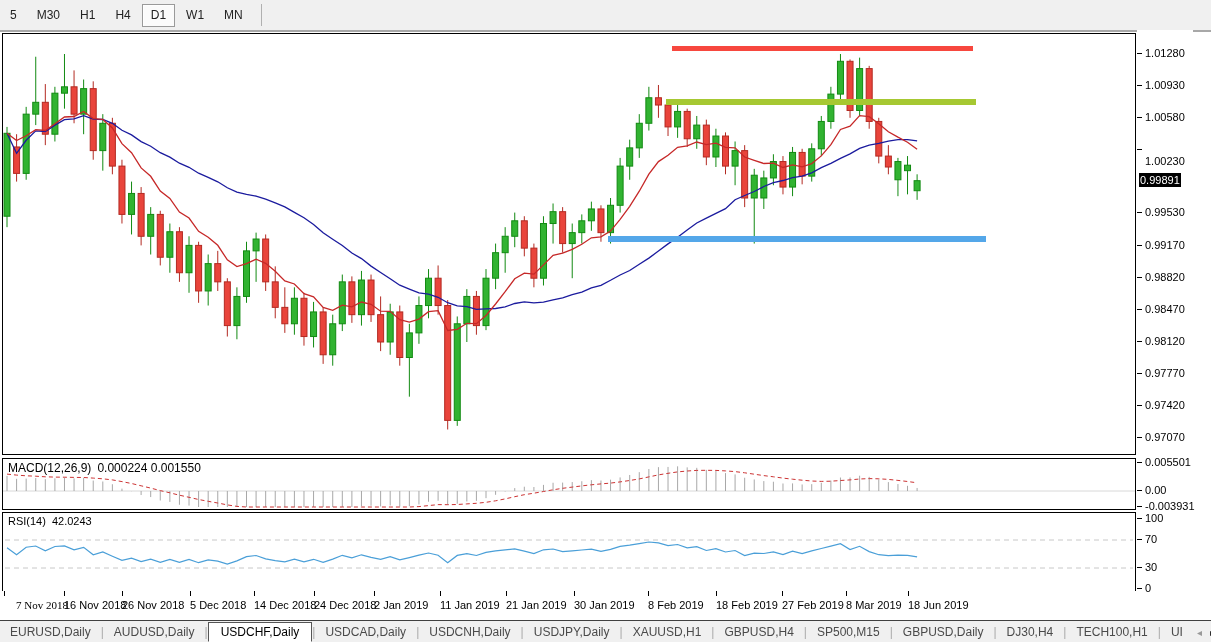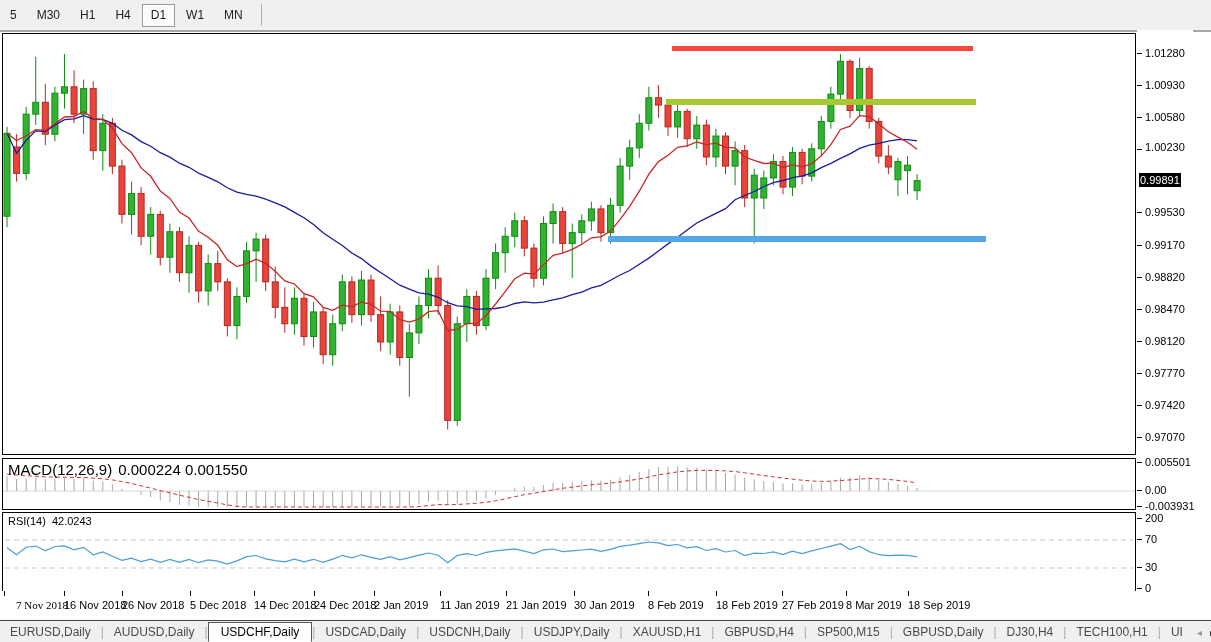--- a/index.html
+++ b/index.html
@@ -349,21 +349,21 @@
         <line x1="847.04" y1="32" x2="847.04" y2="18.464390113017416" stroke="#a8a8a8" stroke-width="1"></line>
         <line x1="856.62" y1="32" x2="856.62" y2="16.70517474456006" stroke="#a8a8a8" stroke-width="1"></line>
         <line x1="866.2" y1="32" x2="866.2" y2="17.85620344739737" stroke="#a8a8a8" stroke-width="1"></line>
         <line x1="875.78" y1="32" x2="875.78" y2="20.462140995803008" stroke="#a8a8a8" stroke-width="1"></line>
         <line x1="885.36" y1="32" x2="885.36" y2="23.122563394174854" stroke="#a8a8a8" stroke-width="1"></line>
         <line x1="894.94" y1="32" x2="894.94" y2="25.064483354219504" stroke="#a8a8a8" stroke-width="1"></line>
         <line x1="904.52" y1="32" x2="904.52" y2="26.82738379751099" stroke="#a8a8a8" stroke-width="1"></line>
         <line x1="914.1" y1="32" x2="914.1" y2="28.95778860296716" stroke="#a8a8a8" stroke-width="1"></line>
         <polyline points="4,15.1 13.58,16.1 23.16,16.8 32.74,17.2 42.32,17.8 51.9,18.1 61.480000000000004,18.2 71.06,18.4 80.64,18.5 90.22,19.1 99.8,19.8 109.38,20.9 118.96000000000001,22.6 128.54000000000002,24.5 138.12,26.8 147.7,29.1 157.28,31.6 166.86,33.8 176.44,36.2 186.02,38.3 195.6,40.5 205.18,42.3 214.76,44.0 224.34,45.9 233.92000000000002,47.4 243.5,48.0 253.08,48.0 262.66,48.0 272.24,48.0 281.82,48.0 291.4,48.0 300.98,48.0 310.56,48.0 320.14,48.0 329.72,48.0 339.3,48.0 348.88,48.0 358.46,48.0 368.04,48.0 377.62,48.0 387.2,48.0 396.78000000000003,48.0 406.36,48.0 415.94,47.6 425.52,46.6 435.1,45.6 444.68,45.7 454.26,45.5 463.84000000000003,44.9 473.42,44.3 483,43.3 492.58,41.8 502.16,39.9 511.74,37.7 521.32,35.7 530.9,34.2 540.48,32.5 550.0600000000001,30.8 559.64,29.3 569.22,28.1 578.8,26.9 588.38,25.8 597.96,24.9 607.54,24.1 617.12,22.9 626.7,21.5 636.28,19.9 645.86,17.9 655.44,15.9 665.02,14.3 674.6,12.9 684.18,12.0 693.76,11.4 703.34,11.3 712.92,11.4 722.5,11.9 732.08,12.6 741.66,13.8 751.24,15.2 760.82,16.6 770.4,17.8 779.98,19.1 789.5600000000001,20.2 799.14,21.2 808.72,22.0 818.3,22.4 827.88,22.2 837.46,21.5 847.04,20.9 856.62,20.0 866.2,19.6 875.78,19.8 885.36,20.4 894.94,21.4 904.52,22.5 914.1,23.8" fill="none" stroke="#cc3333" stroke-width="1" stroke-dasharray="4 3"></polyline>
       </svg>
-    <div class="panel-label" style="font-size:15px;">
+    <div class="panel-label" style="font-size:12px;">
       <span>MACD(12,26,9)</span><span class="vals">0.000224 0.001550</span>
     </div>
   </div>
 
   <div id="rsi-panel" class="panel">
     <svg id="rsi-svg" width="1132" height="78">
         <line x1="2" y1="27" x2="1130" y2="27" stroke="#c8c8c8" stroke-width="1" stroke-dasharray="5 4"></line>
         <line x1="2" y1="55" x2="1130" y2="55" stroke="#c8c8c8" stroke-width="1" stroke-dasharray="5 4"></line>
         <polyline points="4,34.8 13.58,41.7 23.16,34.2 32.74,33.0 42.32,37.8 51.9,33.5 61.480000000000004,32.9 71.06,36.9 80.64,34.3 90.22,41.8 99.8,39.0 109.38,43.3 118.96000000000001,47.4 128.54000000000002,45.1 138.12,48.5 147.7,46.1 157.28,49.3 166.86,46.5 176.44,49.4 186.02,46.5 195.6,49.7 205.18,46.9 214.76,48.2 224.34,51.0 233.92000000000002,47.9 243.5,43.6 253.08,42.5 262.66,45.8 272.24,47.6 281.82,48.8 291.4,46.1 300.98,48.8 310.56,46.3 320.14,49.3 329.72,46.1 339.3,42.3 348.88,44.8 358.46,41.8 368.04,44.4 377.62,46.4 387.2,43.6 396.78000000000003,46.9 406.36,44.6 415.94,42.2 425.52,40.0 435.1,42.2 444.68,49.7 454.26,42.4 463.84000000000003,40.6 473.42,42.5 483,39.4 492.58,37.9 502.16,36.9 511.74,35.9 521.32,38.1 530.9,40.5 540.48,36.8 550.0600000000001,36.0 559.64,38.7 569.22,37.9 578.8,37.0 588.38,36.1 597.96,38.4 607.54,36.3 617.12,33.4 626.7,32.2 636.28,30.6 645.86,29.0 655.44,29.9 665.02,32.6 674.6,31.5 684.18,34.8 693.76,33.7 703.34,37.5 712.92,35.6 722.5,39.0 732.08,37.5 741.66,42.5 751.24,40.2 760.82,40.5 770.4,38.8 779.98,41.6 789.5600000000001,38.1 799.14,40.7 808.72,37.9 818.3,35.5 827.88,33.2 837.46,30.7 847.04,36.5 856.62,33.3 866.2,38.6 875.78,41.7 885.36,42.6 894.94,42.1 904.52,42.4 914.1,43.9" fill="none" stroke="#4a9fd8" stroke-width="1.2"></polyline>
       </svg>
@@ -373,21 +373,21 @@
   </div>
 
   <div id="right-axis">
       <div class="ytick-mark" style="top: 23px;"></div>
       <div class="ytick" style="top: 17px;">1.01280</div>
       <div class="ytick-mark" style="top: 54.899px;"></div>
       <div class="ytick" style="top: 48.899px; text-align: right;">1.00930</div>
       <div class="ytick-mark" style="top: 86.798px;"></div>
       <div class="ytick" style="top: 80.798px;">1.00580</div>
       <div class="ytick-mark" style="top: 118.697px;"></div>
-      <div class="ytick" style="top: 111px;">1.00230</div>
+      <div class="ytick" style="top: 125px;">1.00230</div>
       <div class="ytick-mark" style="top: 182.495px;"></div>
       <div class="ytick" style="top: 176.495px;">0.99530</div>
       <div class="ytick-mark" style="top: 215.305px;"></div>
       <div class="ytick" style="top: 209.305px;">0.99170</div>
       <div class="ytick-mark" style="top: 247.204px;"></div>
       <div class="ytick" style="top: 241.204px;">0.98820</div>
       <div class="ytick-mark" style="top: 279.103px;"></div>
       <div class="ytick" style="top: 273.103px;">0.98470</div>
       <div class="ytick-mark" style="top: 311.002px;"></div>
       <div class="ytick" style="top: 305.002px;">0.98120</div>
@@ -398,21 +398,21 @@
       <div class="ytick-mark" style="top: 406.699px;"></div>
       <div class="ytick" style="top: 400.699px;">0.97070</div>
       <div id="price-box" style="top: 142.593px;">0.99891</div>
       <div class="ytick-mark" style="top: 432px;"></div>
       <div class="ytick" style="top: 426px;">0.005501</div>
       <div class="ytick-mark" style="top: 460px;"></div>
       <div class="ytick" style="top: 454px;">0.00</div>
       <div class="ytick-mark" style="top: 476px;"></div>
       <div class="ytick" style="top: 470px;">-0.003931</div>
       <div class="ytick-mark" style="top: 488px;"></div>
-      <div class="ytick" style="top: 482px;">200</div>
+      <div class="ytick" style="top: 482px;">100</div>
       <div class="ytick-mark" style="top: 509px;"></div>
       <div class="ytick" style="top: 503px;">70</div>
       <div class="ytick-mark" style="top: 537px;"></div>
       <div class="ytick" style="top: 531px;">30</div>
       <div class="ytick-mark" style="top: 558px;"></div>
       <div class="ytick" style="top: 552px;">0</div>
     </div>
 
   <div id="date-axis">
       <div class="dtick" style="left: 4px;"></div>
@@ -437,21 +437,21 @@
       <div class="dlabel" style="left: 574px;">30 Jan 2019</div>
       <div class="dtick" style="left: 648px;"></div>
       <div class="dlabel" style="left: 648px;">8 Feb 2019</div>
       <div class="dtick" style="left: 716px;"></div>
       <div class="dlabel" style="left: 716px;">18 Feb 2019</div>
       <div class="dtick" style="left: 782px;"></div>
       <div class="dlabel" style="left: 782px;">27 Feb 2019</div>
       <div class="dtick" style="left: 846px;"></div>
       <div class="dlabel" style="left: 846px;">8 Mar 2019</div>
       <div class="dtick" style="left: 908px;"></div>
-      <div class="dlabel" style="left: 908px;">18 Sep 2019</div>
+      <div class="dlabel" style="left: 908px;">18 Jun 2019</div>
     </div>
 
   <div id="tabbar">
       <div class="tab">EURUSD,Daily</div>
       <span class="tab-sep">|</span>
       <div class="tab">AUDUSD,Daily</div>
       <span class="tab-sep">|</span>
       <div class="tab active">USDCHF,Daily</div>
       <span class="tab-sep">|</span>
       <div class="tab">USDCAD,Daily</div>

